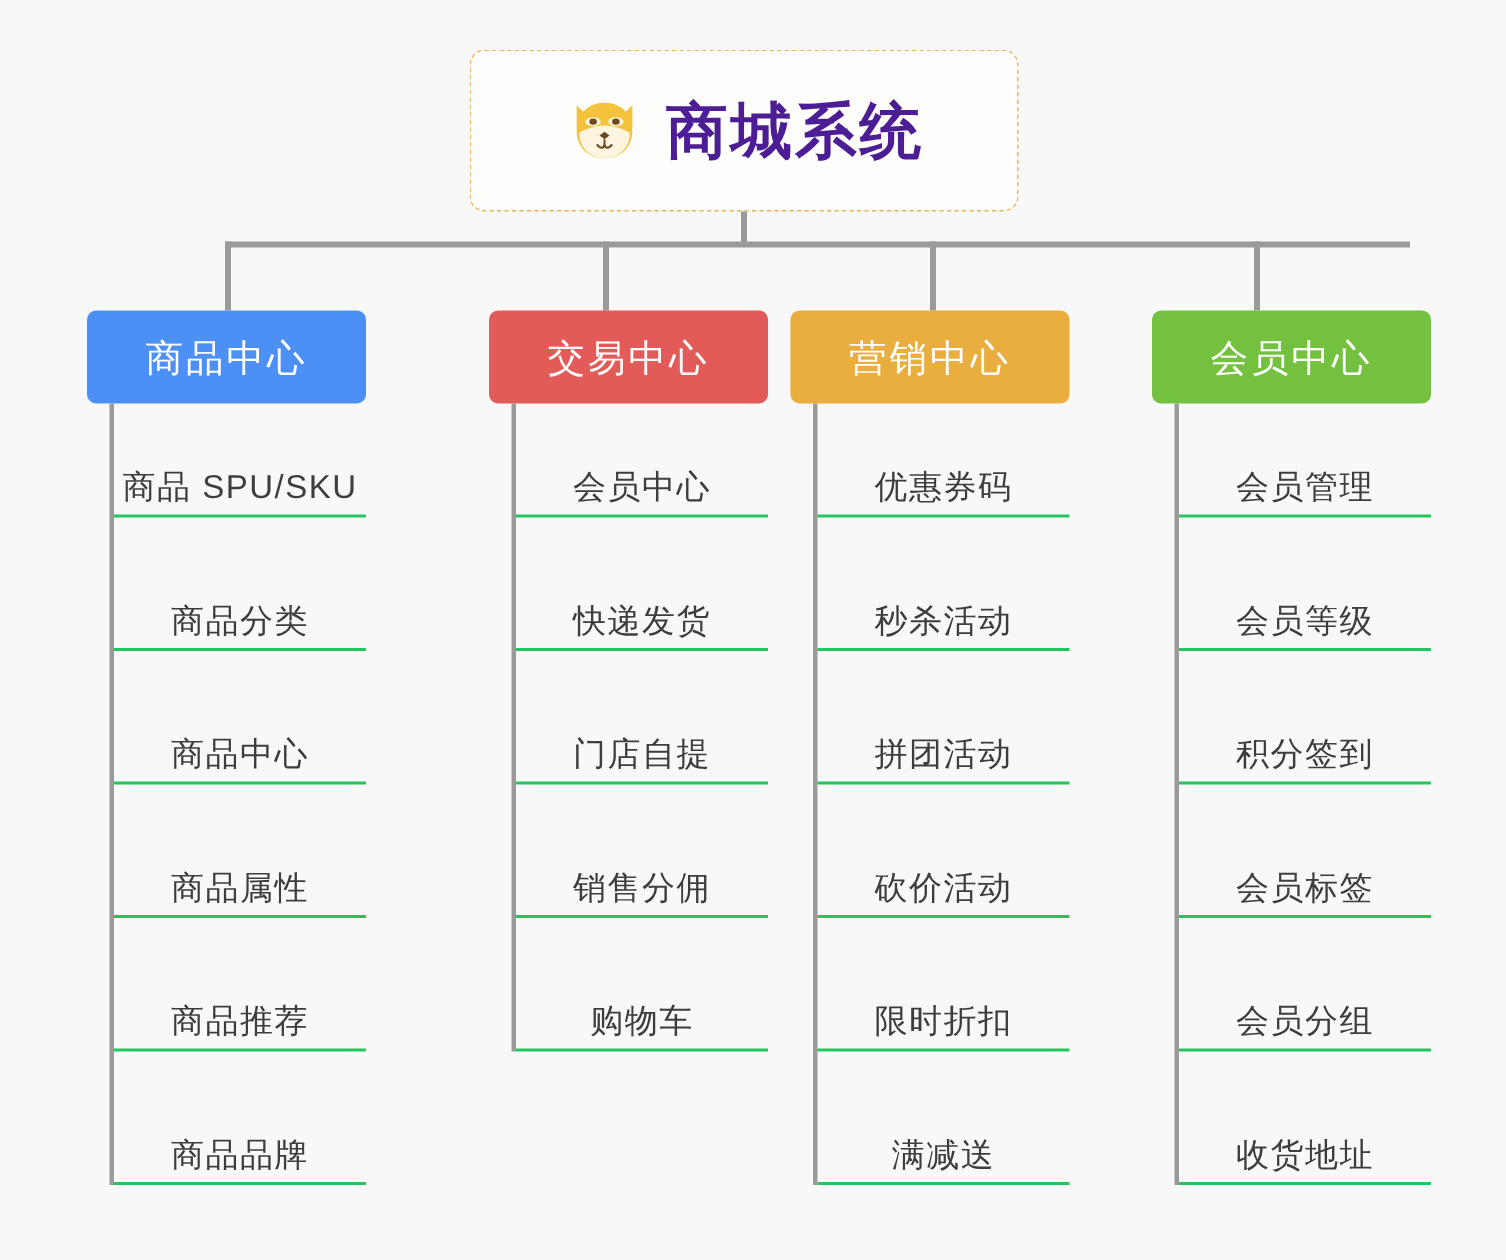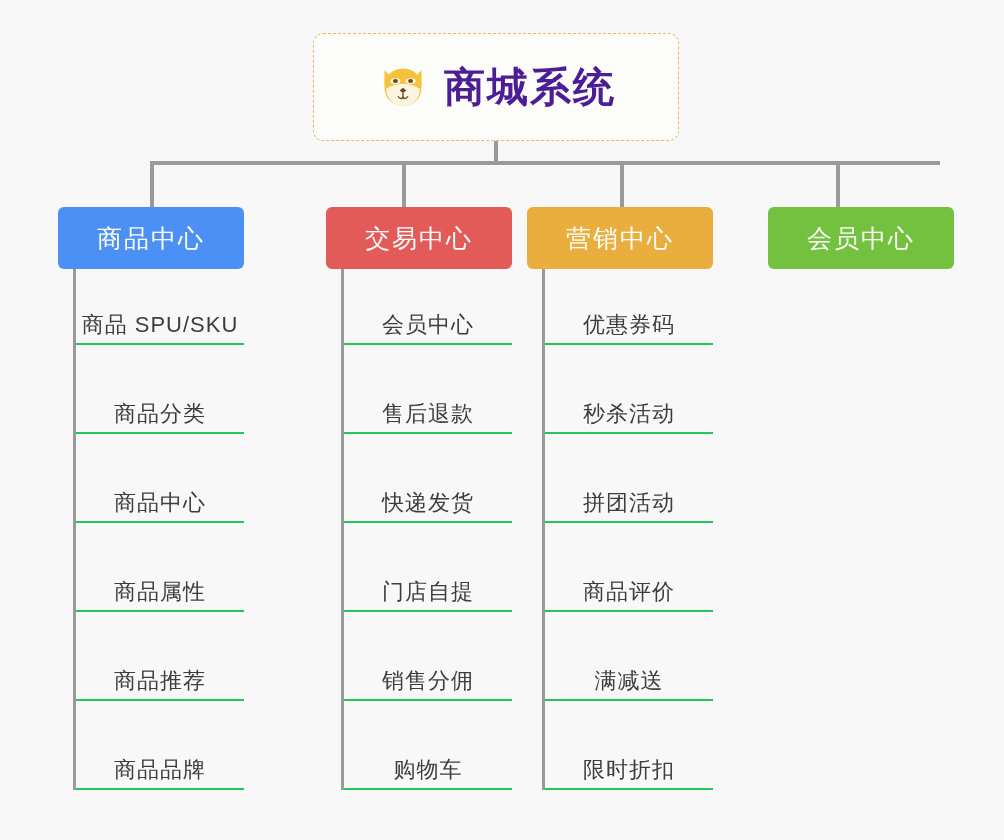--- a/index.html
+++ b/index.html
@@ -188,23 +188,20 @@
 
   <div class="column col-2">
     <div class="cat-box" id="box1" style="background: rgb(227, 91, 88);">
       <span>交易中心</span>
     </div>
     <div class="leaf-list">
       <div class="leaf">
           <span class="leaf-label">会员中心</span>
         </div>
       <div class="leaf">
-          <span class="leaf-label">售后退款</span>
-        </div>
-      <div class="leaf">
           <span class="leaf-label">快递发货</span>
         </div>
       <div class="leaf">
           <span class="leaf-label">门店自提</span>
         </div>
       <div class="leaf">
           <span class="leaf-label">销售分佣</span>
         </div>
       <div class="leaf">
           <span class="leaf-label">购物车</span>
@@ -220,30 +217,50 @@
       <div class="leaf">
           <span class="leaf-label">优惠券码</span>
         </div>
       <div class="leaf">
           <span class="leaf-label">秒杀活动</span>
         </div>
       <div class="leaf">
           <span class="leaf-label">拼团活动</span>
         </div>
       <div class="leaf">
-          <span class="leaf-label">商品评价</span>
+          <span class="leaf-label">砍价活动</span>
+        </div>
+      <div class="leaf">
+          <span class="leaf-label">限时折扣</span>
         </div>
       <div class="leaf">
           <span class="leaf-label">满减送</span>
-        </div>
-      <div class="leaf">
-          <span class="leaf-label">限时折扣</span>
         </div>
     </div>
   </div>
 
   <div class="column col-4">
     <div class="cat-box" id="box3" style="background: rgb(115, 193, 62);">
       <span>会员中心</span>
     </div>
+    <div class="leaf-list">
+      <div class="leaf">
+          <span class="leaf-label">会员管理</span>
+        </div>
+      <div class="leaf">
+          <span class="leaf-label">会员等级</span>
+        </div>
+      <div class="leaf">
+          <span class="leaf-label">积分签到</span>
+        </div>
+      <div class="leaf">
+          <span class="leaf-label">会员标签</span>
+        </div>
+      <div class="leaf">
+          <span class="leaf-label">会员分组</span>
+        </div>
+      <div class="leaf">
+          <span class="leaf-label">收货地址</span>
+        </div>
+    </div>
   </div>
 
 </div>
 
 </body></html>

